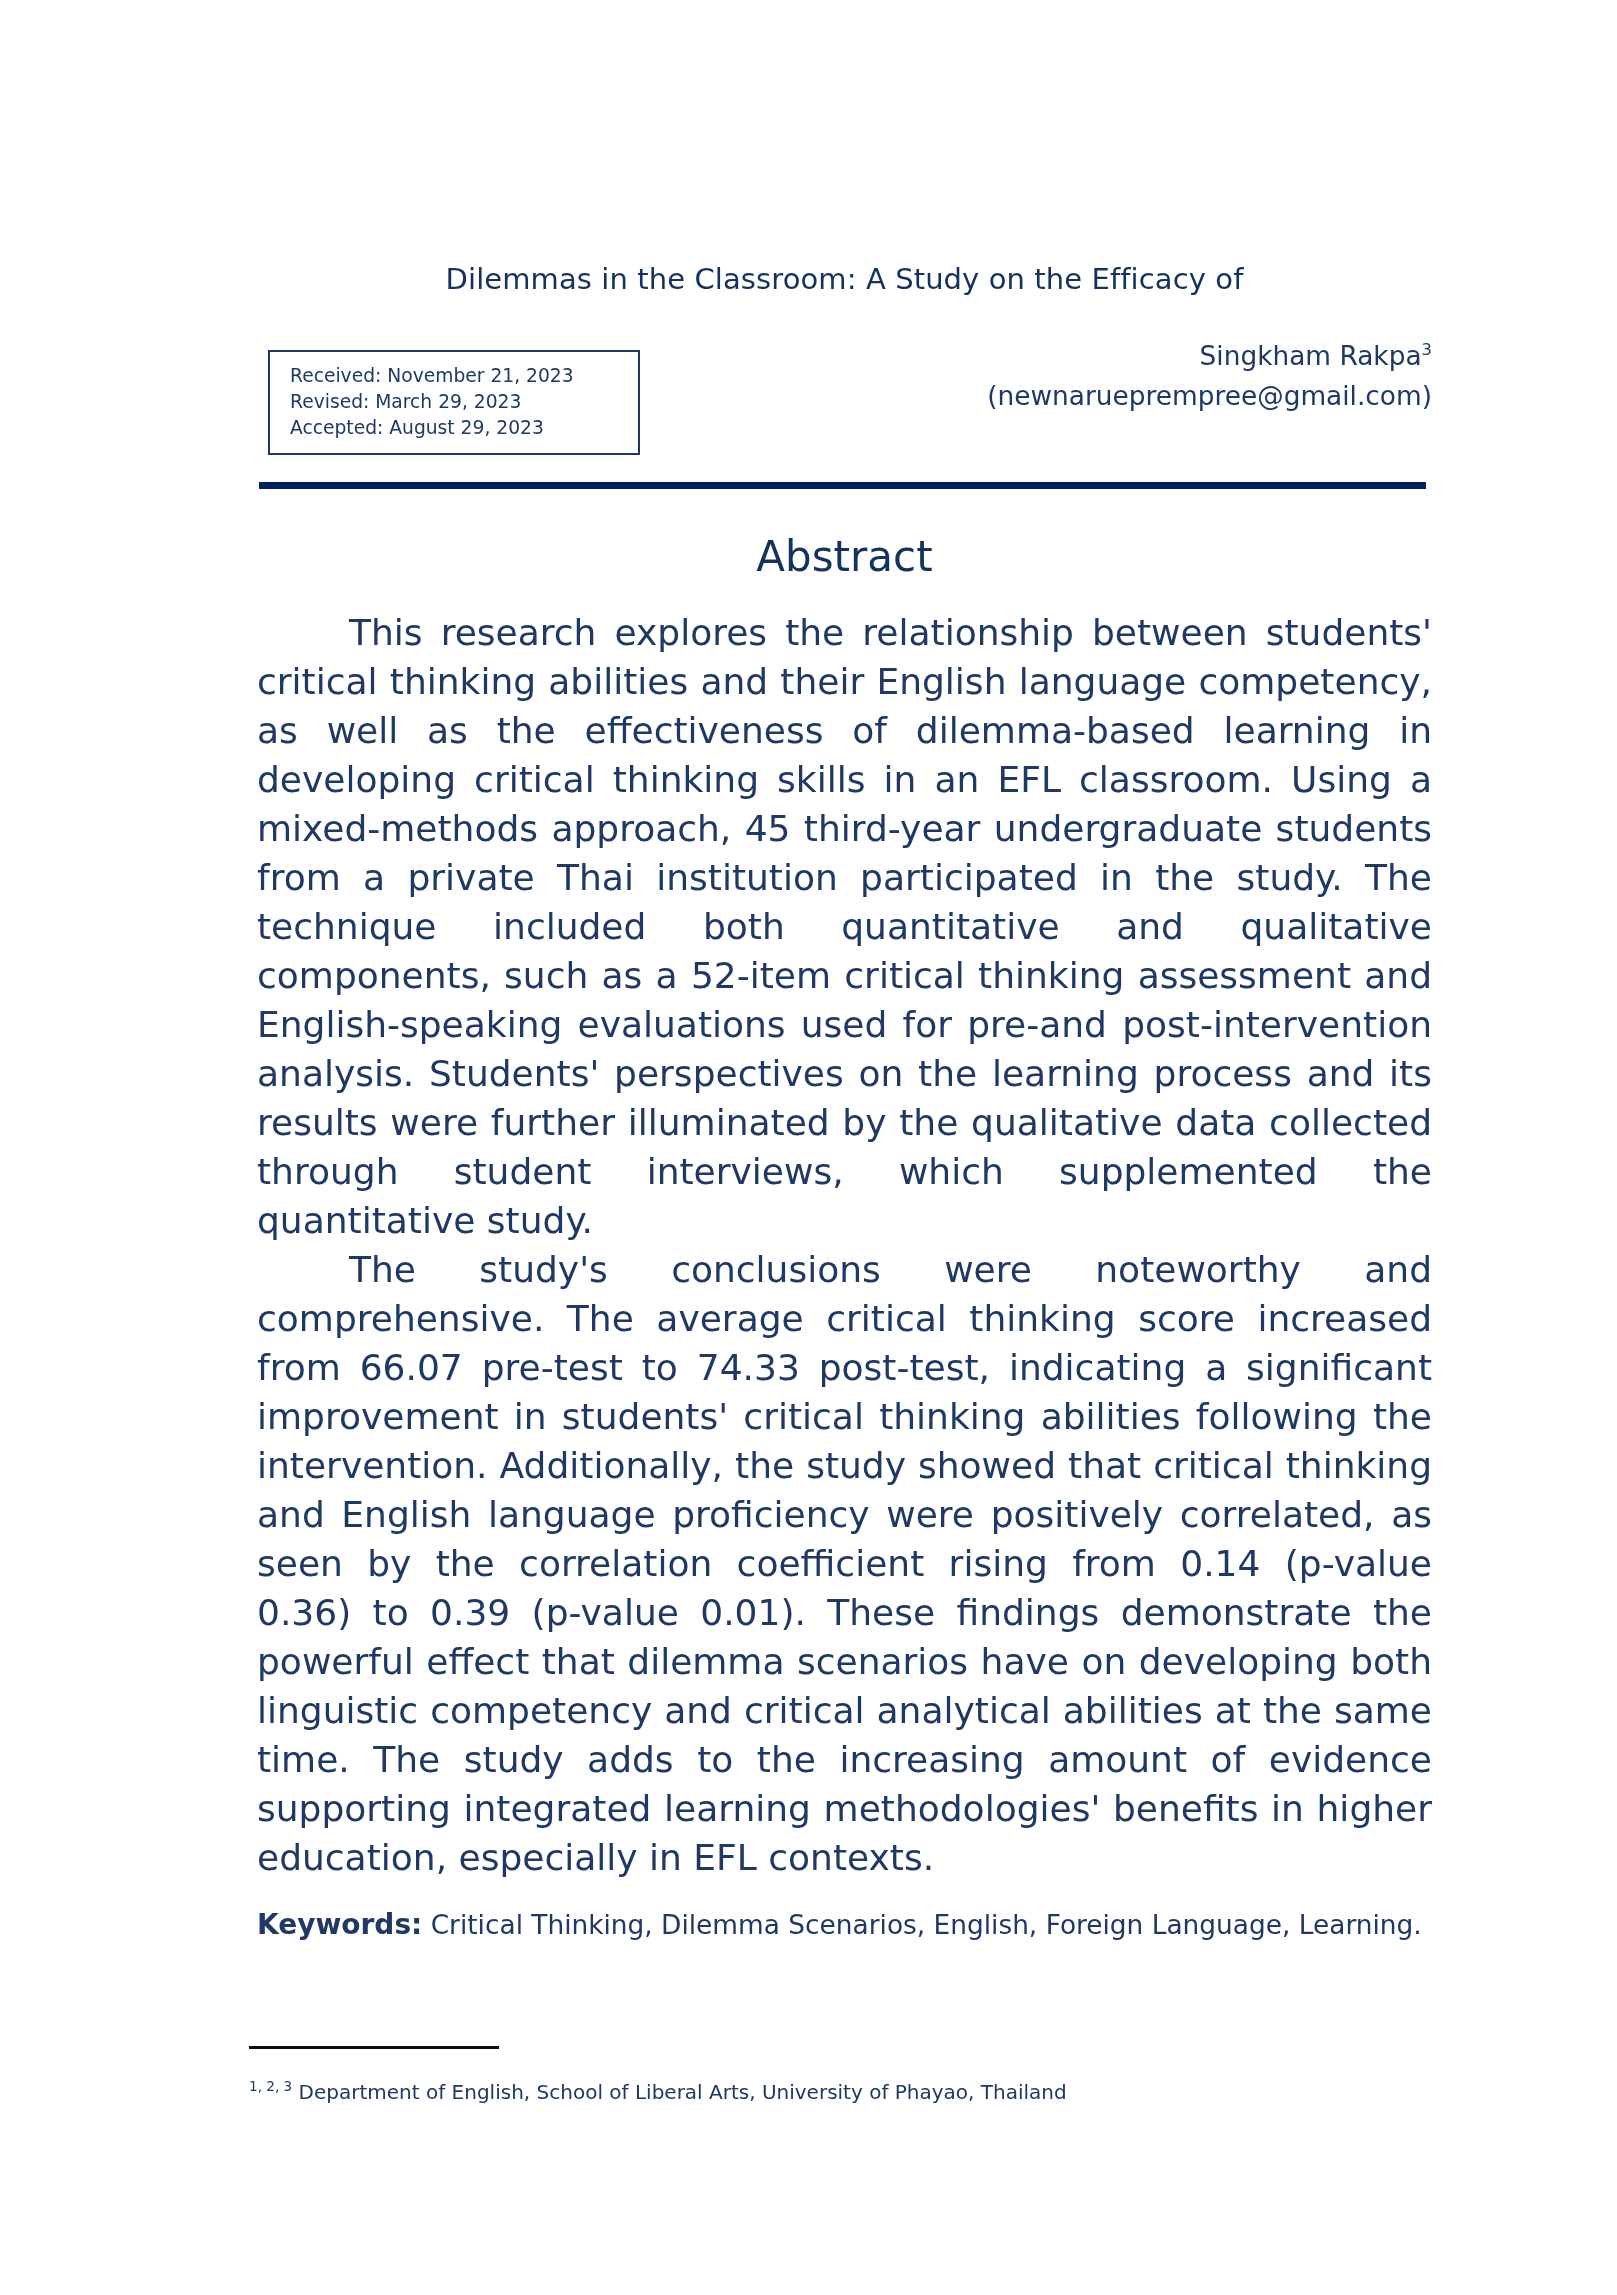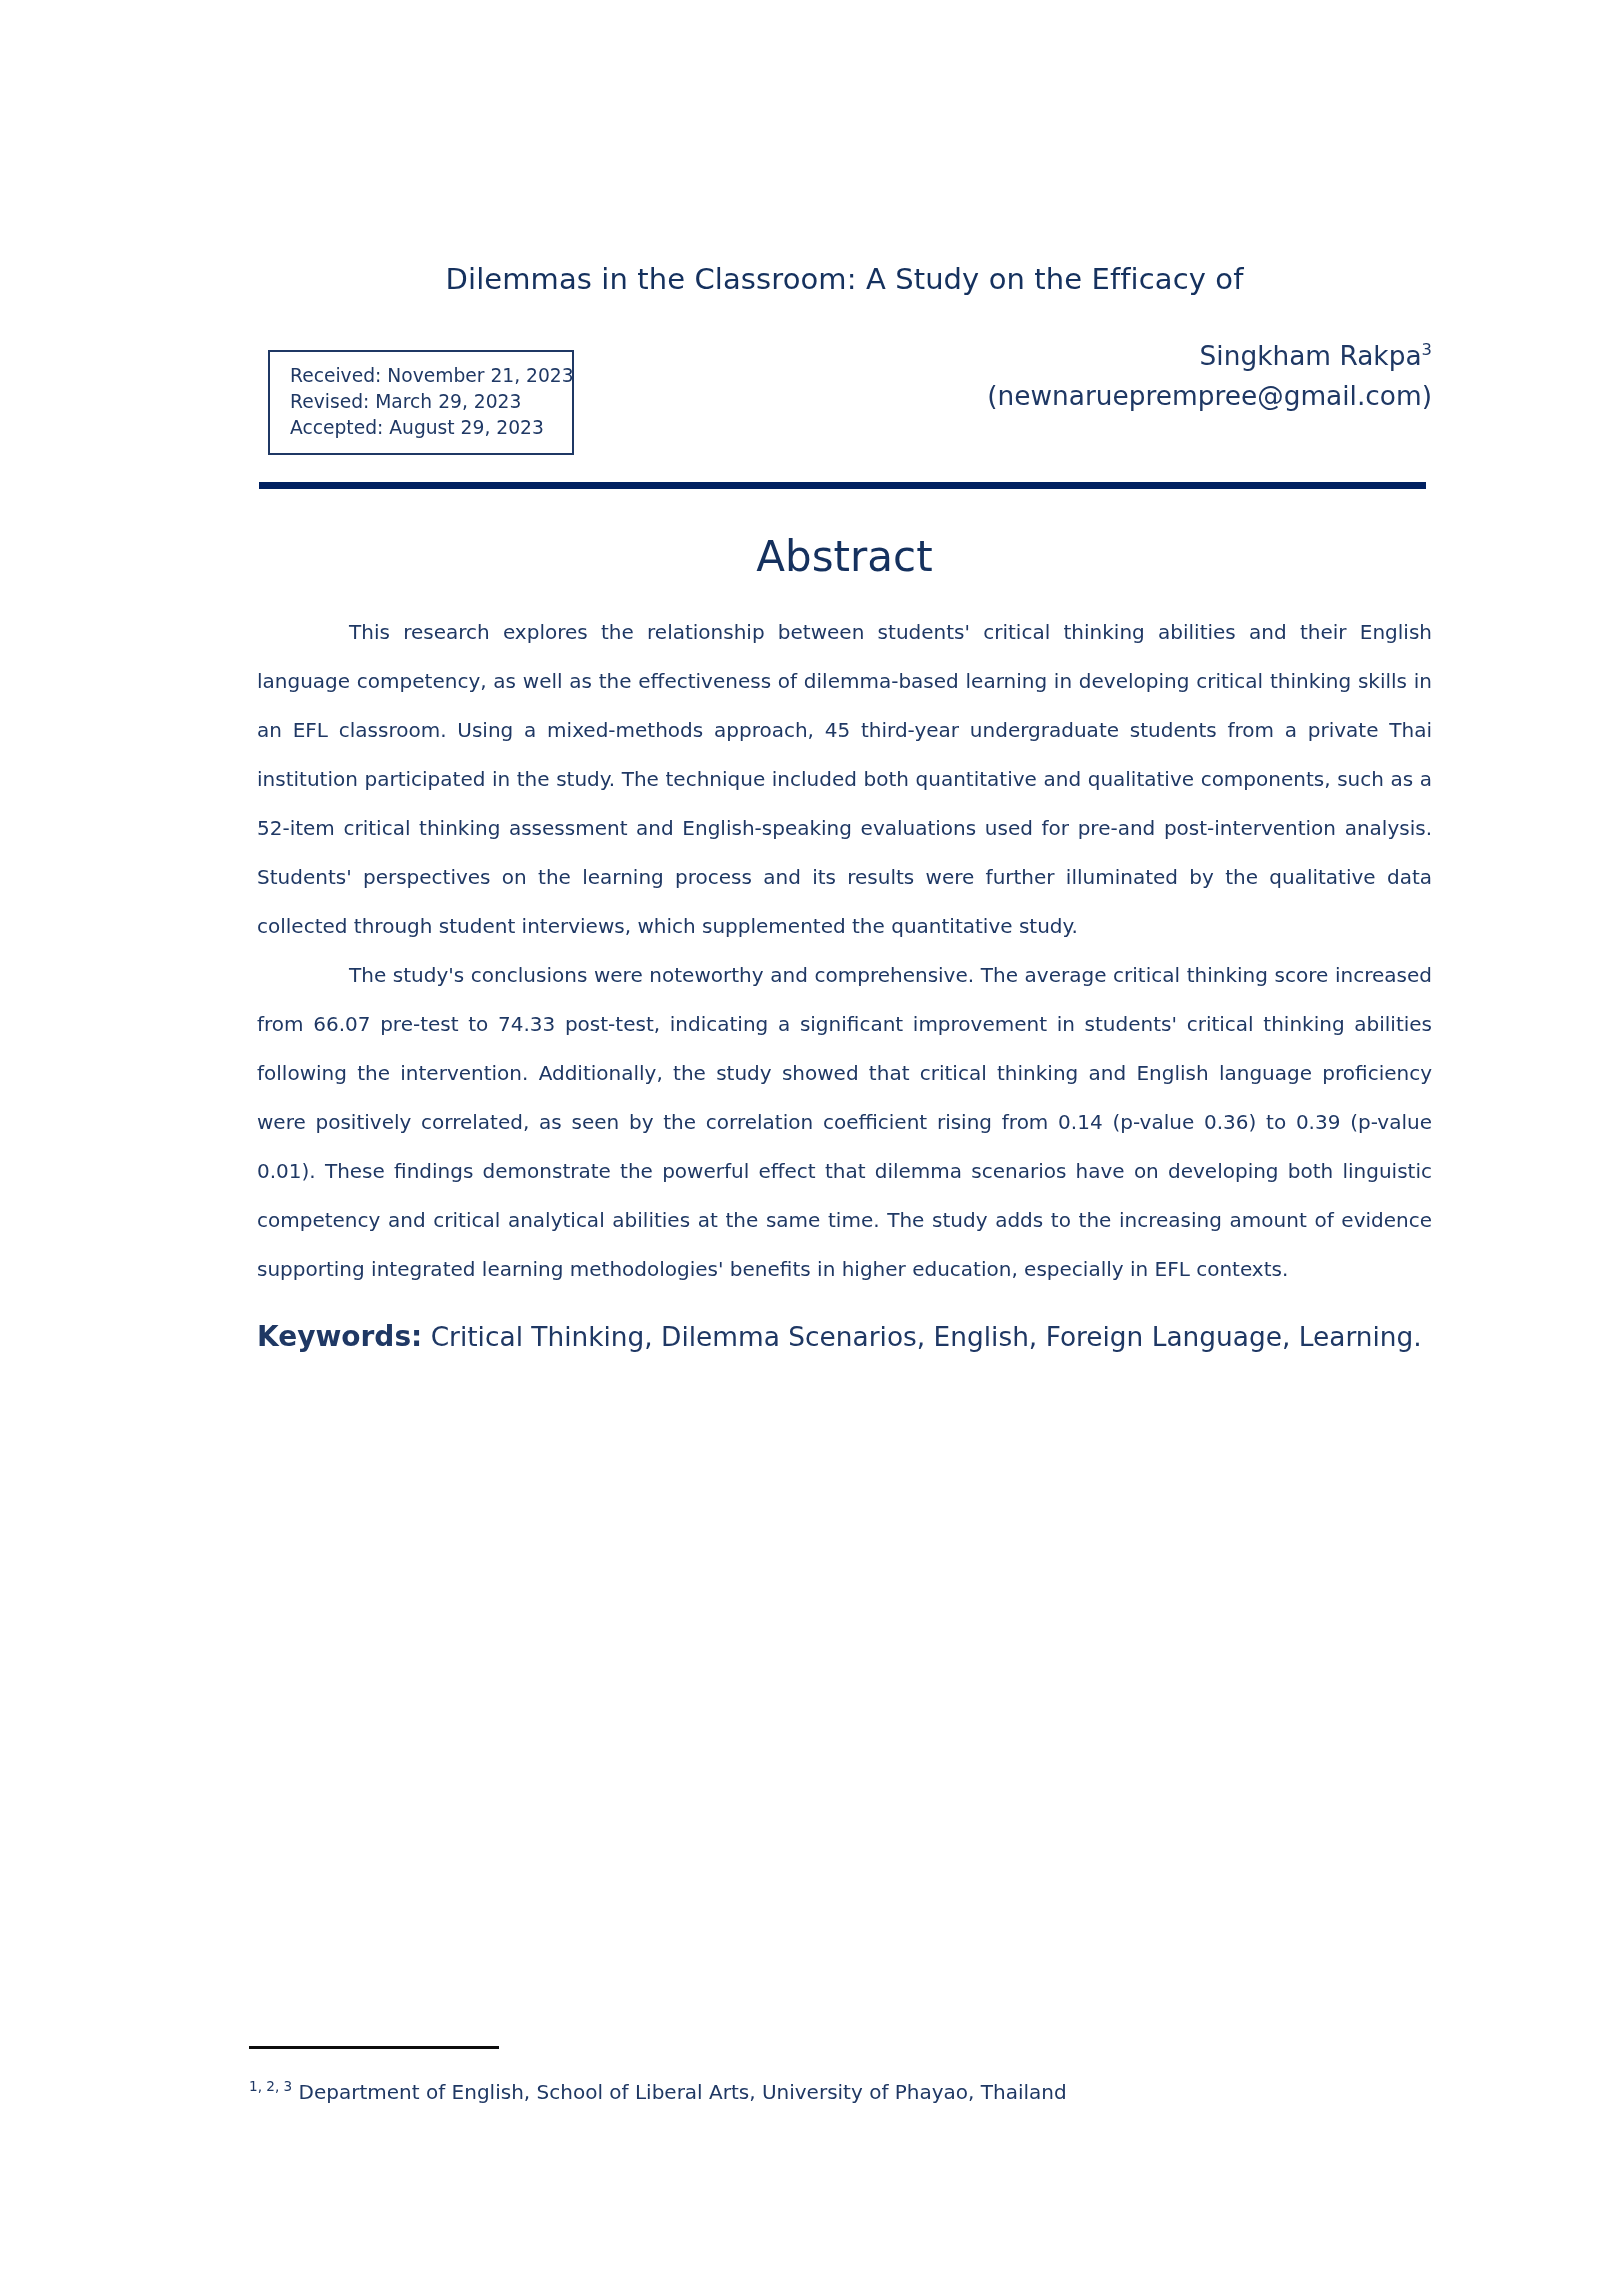--- a/index.html
+++ b/index.html
@@ -49,21 +49,21 @@
     margin-top: 33px;
     min-height: 132px;
   }
   .date-box {
     position: absolute;
     left: 11px;
     top: 14px;
     border: 2.3px solid #1F3864;
     padding: 11px 17px 12.4px 20px;
     box-sizing: border-box;
-    width: 306px;
+    width: 372px;
   }
   .date-line {
     font-size: 18.7px;
     line-height: 26px;
     color: #1F3864;
     white-space: nowrap;
   }
   .authors {
     text-align: right;
     padding-left: 373px;
@@ -96,21 +96,21 @@
     line-height: 40px;
     color: #15315E;
     margin-top: 48px;
     font-weight: 400;
   }
 
   .abstract-body {
     margin-top: 31px;
   }
   .para {
-    font-size: 20px;
+    font-size: 36px;
     line-height: 49px;
     color: #1F3864;
     text-align: justify;
     text-justify: inter-word;
     text-indent: 92px;
     margin: 0;
   }
   .para + .para {
     margin-top: 0;
   }

